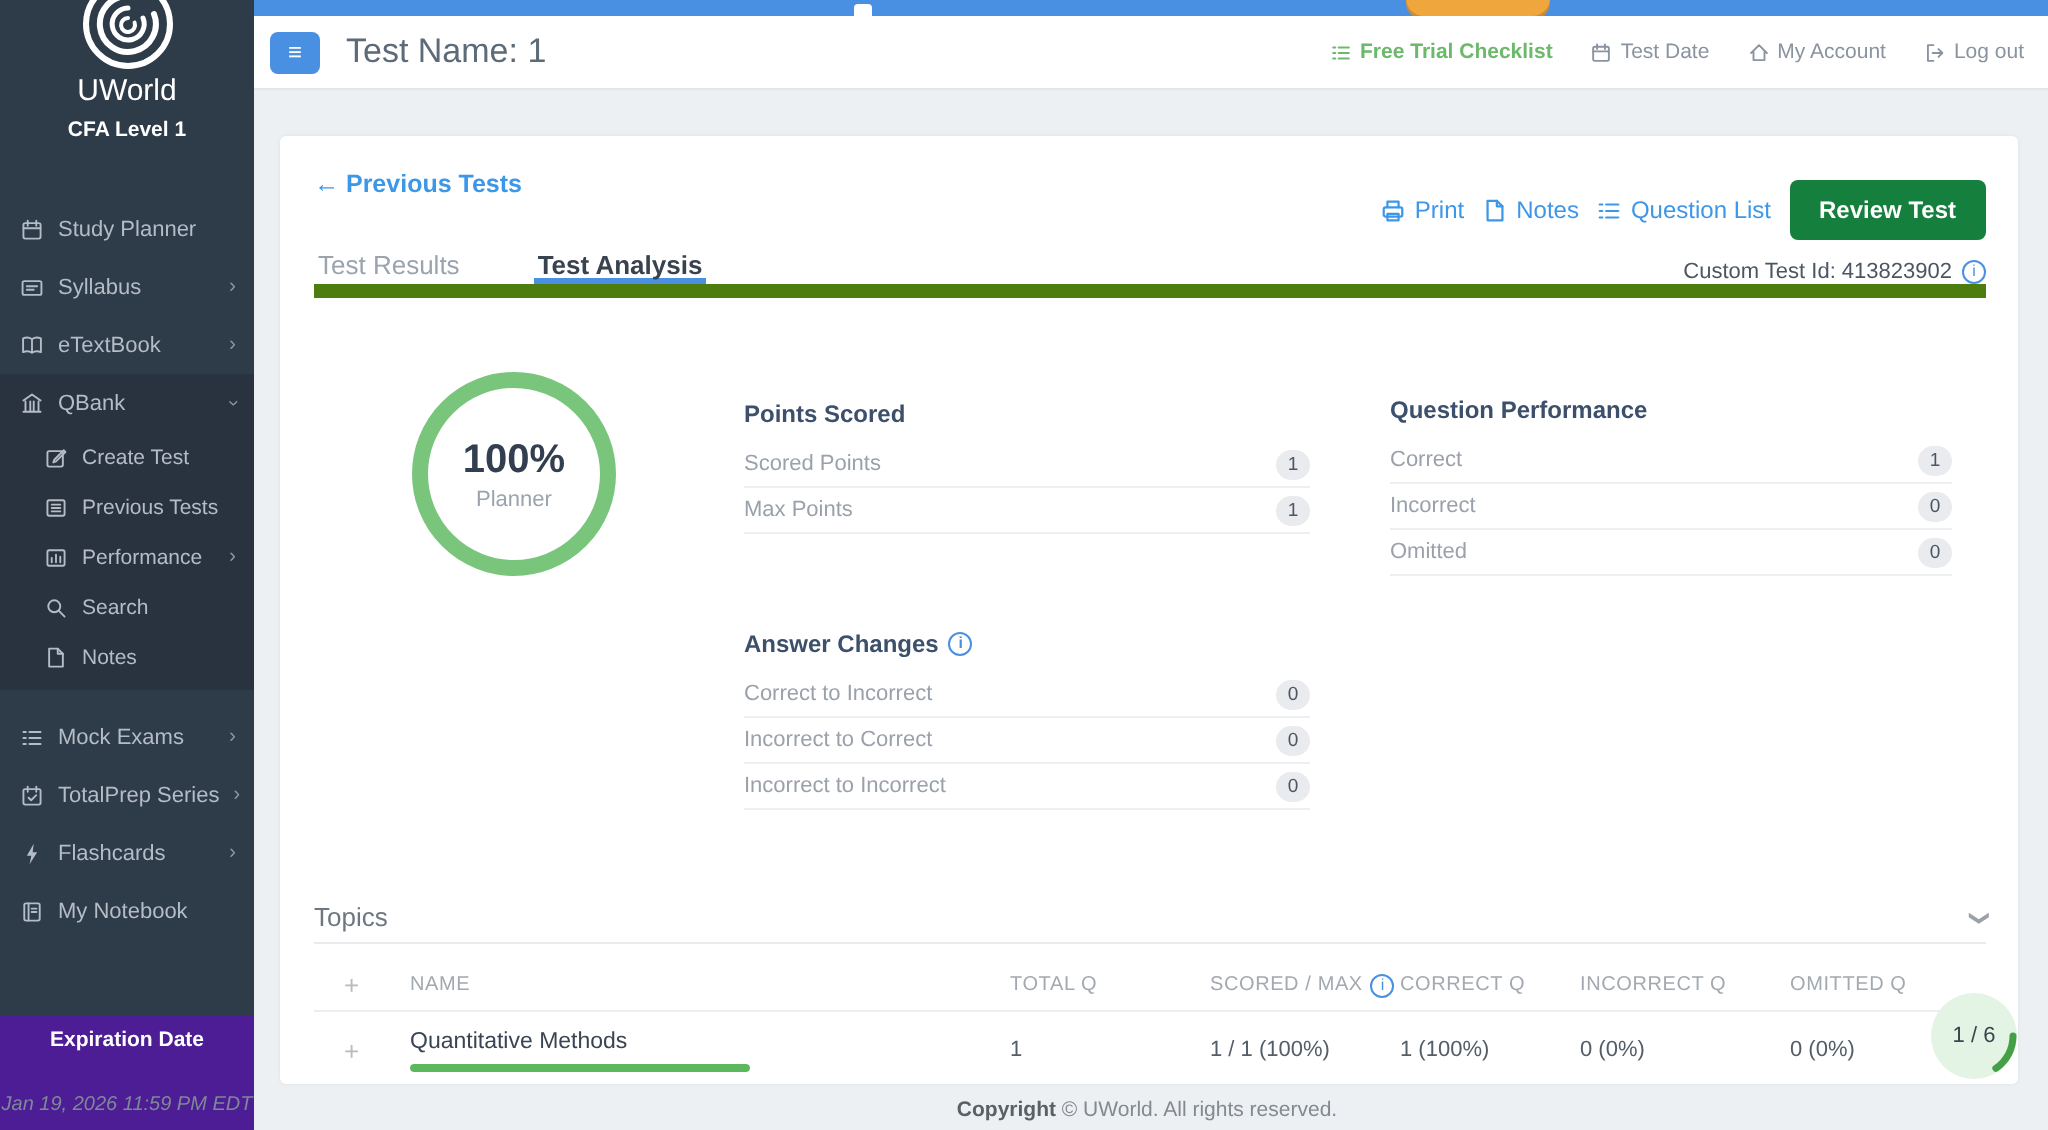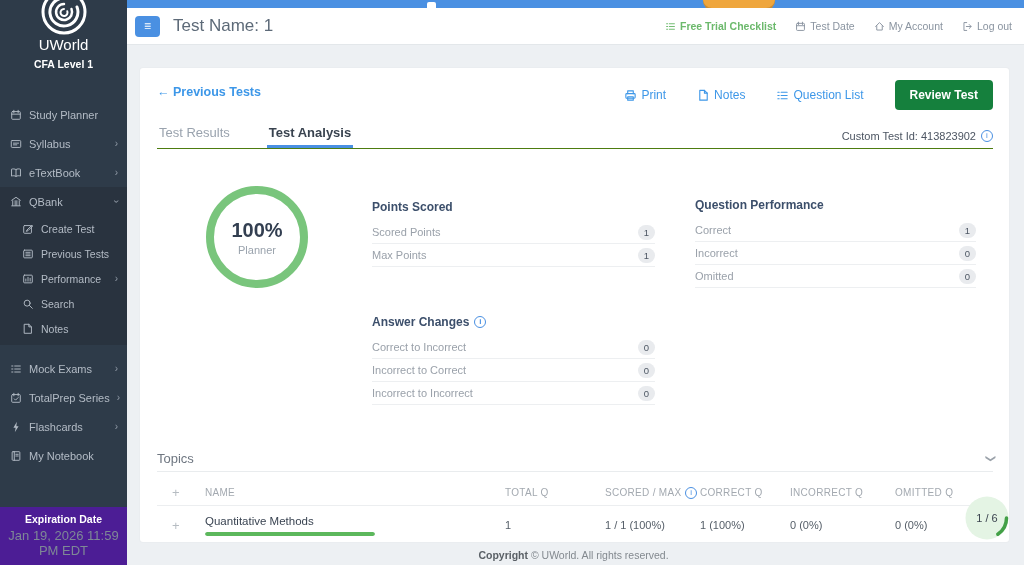--- a/index.html
+++ b/index.html
@@ -22,39 +22,39 @@
   .s-item { display:flex; align-items:center; gap:7px; height:29px; padding:0 9px; font-size:11px; cursor:pointer; white-space:nowrap; }
   .sicon { display:inline-flex; width:13px; justify-content:center; flex:none; }
   .sicon svg { width:12px; height:12px; stroke:currentColor; fill:none; stroke-width:1.1; stroke-linecap:round; stroke-linejoin:round; }
   .chev { margin-left:auto; font-size:10px; color:#8f99a5; }
   .chev.down { display:inline-block; transform:rotate(90deg); }
   .qbank-group { background:#29333f; padding-bottom:4px; }
   .s-child { display:flex; align-items:center; gap:7px; height:25px; padding:0 9px 0 21px; font-size:10.5px; cursor:pointer; white-space:nowrap; }
   .sb-sep { margin-top:9px; }
   .sb-exp { position:absolute; bottom:0; left:0; right:0; background:#4c1d95; text-align:center; padding:6px 0 7px; }
   .sb-exp-label { color:#fff; font-weight:bold; font-size:10.5px; }
-  .sb-exp-value { color:#7e8896; font-size:13px; margin-top:3px; }
+  .sb-exp-value { color:#7e8896; font-size:10px; margin-top:21px;font-style:italic; }
 
   
   .header { position:absolute; left:123px; top:8px; right:0; height:37px; background:#fff; border-bottom:1px solid #e3e7ea; display:flex; align-items:center; padding:0 12px; z-index:2; }
   .hamburger { width:25px; height:21px; background:#4a90e2; border:none; border-radius:4px; color:#fff; font-size:12px; line-height:19px; text-align:center; cursor:pointer; }
   .h-title { margin-left:13px; font-size:17px; color:#5d6a78; }
   .h-links { margin-left:auto; display:flex; gap:19px; align-items:center; font-size:10.5px; color:#8a94a0; }
   .h-link { display:flex; align-items:center; gap:4px; cursor:pointer; }
   .h-link svg { width:11px; height:11px; stroke:currentColor; fill:none; stroke-width:1.2; stroke-linecap:round; stroke-linejoin:round; }
   .h-link.green { color:#6cb96c; font-weight:bold; }
 
   
   .card { position:absolute; left:140px; top:68px; width:869px; height:474px; background:#fff; border-radius:3px; box-shadow:0 0 2px rgba(0,0,0,.06); z-index:1; }
   .back-link { position:absolute; left:17px; top:17px; color:#3d97e8; font-size:12.5px; font-weight:bold; cursor:pointer; }
-  .tools { position:absolute; right:16px; top:12px; display:flex; gap:31px; align-items:center; color:#3d97e8; font-size:12px; }
+  .tools { position:absolute; right:16px; top:22px; display:flex; gap:9px; align-items:center; color:#3d97e8; font-size:12px; }
   .tool { display:flex; align-items:center; gap:4px; cursor:pointer; }
   .tool svg { width:13px; height:13px; stroke:currentColor; fill:none; stroke-width:1.2; stroke-linecap:round; stroke-linejoin:round; }
   .review-btn { background:#15803d; color:#fff; border:none; border-radius:4px; padding:8px 15px; font-size:12px; font-weight:bold; cursor:pointer; }
-  .tabs { position:absolute; left:17px; top:54px; right:16px; height:27px; border-bottom:1px solid #4d7c0f; display:flex; gap:35px;text-align:right; }
+  .tabs { position:absolute; left:17px; top:54px; right:16px; height:27px; border-bottom:7px solid #4d7c0f; display:flex; gap:35px;text-align:right; }
   .tab { font-size:13px; color:#9aa3ae; padding:3px 2px 0; cursor:pointer; }
   .tab.active { color:#39434f; font-weight:bold; border-bottom:3px solid #4a90e2; }
   .custom-id { position:absolute; right:16px; top:62px; font-size:11px; color:#4c5562; display:flex; align-items:center; gap:5px; }
   .info-i { display:inline-block; width:12px; height:12px; border:1px solid #4a90e2; color:#4a90e2; border-radius:50%; font-size:8px; line-height:10px; text-align:center; font-style:normal; cursor:pointer; }
 
   .donut { position:absolute; left:66px; top:118px; width:102px; height:102px; border:8px solid #79c57c; border-radius:50%; display:flex; flex-direction:column; align-items:center; justify-content:center; }
   .donut-val { font-size:20px; font-weight:bold; color:#333f51; }
   .donut-lbl { font-size:11px; color:#9aa3ad; margin-top:2px; }
 
   .stat-col { position:absolute; }

